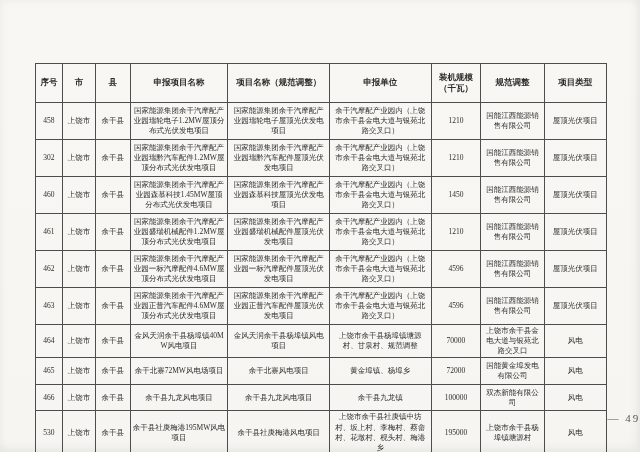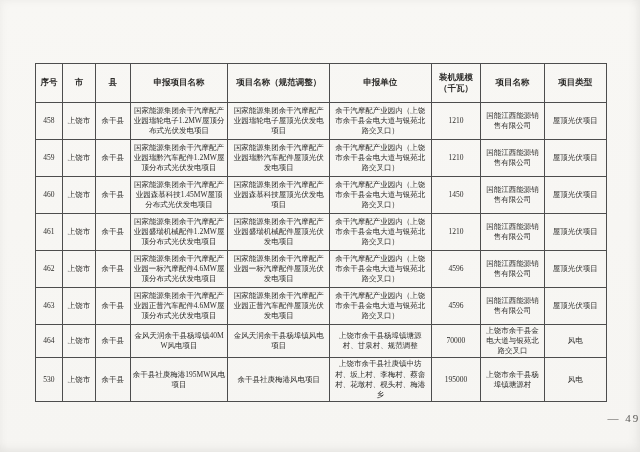--- a/index.html
+++ b/index.html
@@ -81,38 +81,38 @@
     </colgroup>
     <thead>
       <tr>
         <th>序号</th>
         <th>市</th>
         <th>县</th>
         <th>申报项目名称</th>
         <th>项目名称（规范调整）</th>
         <th>申报单位</th>
         <th>装机规模（千瓦）</th>
-        <th>项目名称</th>
+        <th>规范调整</th>
         <th>项目类型</th>
       </tr>
     </thead>
     <tbody>
         <tr>
           <td>458</td>
           <td>上饶市</td>
           <td>余干县</td>
           <td>国家能源集团余干汽摩配产业园瑞轮电子1.2MW屋顶分布式光伏发电项目</td>
           <td>国家能源集团余干汽摩配产业园瑞轮电子屋顶光伏发电项目</td>
           <td>余干汽摩配产业园内（上饶市余干县金电大道与银苑北路交叉口）</td>
           <td>1210</td>
           <td>国能江西能源销售有限公司</td>
           <td>屋顶光伏项目</td>
         </tr>
         <tr>
-          <td>459</td>
+          <td>302</td>
           <td>上饶市</td>
           <td>余干县</td>
           <td>国家能源集团余干汽摩配产业园瑞黔汽车配件1.2MW屋顶分布式光伏发电项目</td>
           <td>国家能源集团余干汽摩配产业园瑞黔汽车配件屋顶光伏发电项目</td>
           <td>余干汽摩配产业园内（上饶市余干县金电大道与银苑北路交叉口）</td>
           <td>1210</td>
           <td>国能江西能源销售有限公司</td>
           <td>屋顶光伏项目</td>
         </tr>
         <tr>
@@ -164,20 +164,42 @@
           <td>上饶市</td>
           <td>余干县</td>
           <td>金风天润余干县杨埠镇40MW风电项目</td>
           <td>金风天润余干县杨埠镇风电项目</td>
           <td>上饶市余干县杨埠镇塘源村、甘泉村、规范调整</td>
           <td>70000</td>
           <td>上饶市余干县金电大道与银苑北路交叉口</td>
           <td>风电</td>
         </tr>
         <tr>
+          <td>465</td>
+          <td>上饶市</td>
+          <td>余干县</td>
+          <td>余干北寨72MW风电场项目</td>
+          <td>余干北寨风电项目</td>
+          <td>黄金埠镇、杨埠乡</td>
+          <td>72000</td>
+          <td>国能黄金埠发电有限公司</td>
+          <td>风电</td>
+        </tr>
+        <tr>
+          <td>466</td>
+          <td>上饶市</td>
+          <td>余干县</td>
+          <td>余干县九龙风电项目</td>
+          <td>余干县九龙风电项目</td>
+          <td>余干县九龙镇</td>
+          <td>100000</td>
+          <td>双杰新能有限公司</td>
+          <td>风电</td>
+        </tr>
+        <tr>
           <td>530</td>
           <td>上饶市</td>
           <td>余干县</td>
           <td>余干县社庚梅港195MW风电项目</td>
           <td>余干县社庚梅港风电项目</td>
           <td>上饶市余干县社庚镇中坊村、坂上村、李梅村、蔡畲村、花墩村、枧头村、梅港乡</td>
           <td>195000</td>
           <td>上饶市余干县杨埠镇塘源村</td>
           <td>风电</td>
         </tr>

